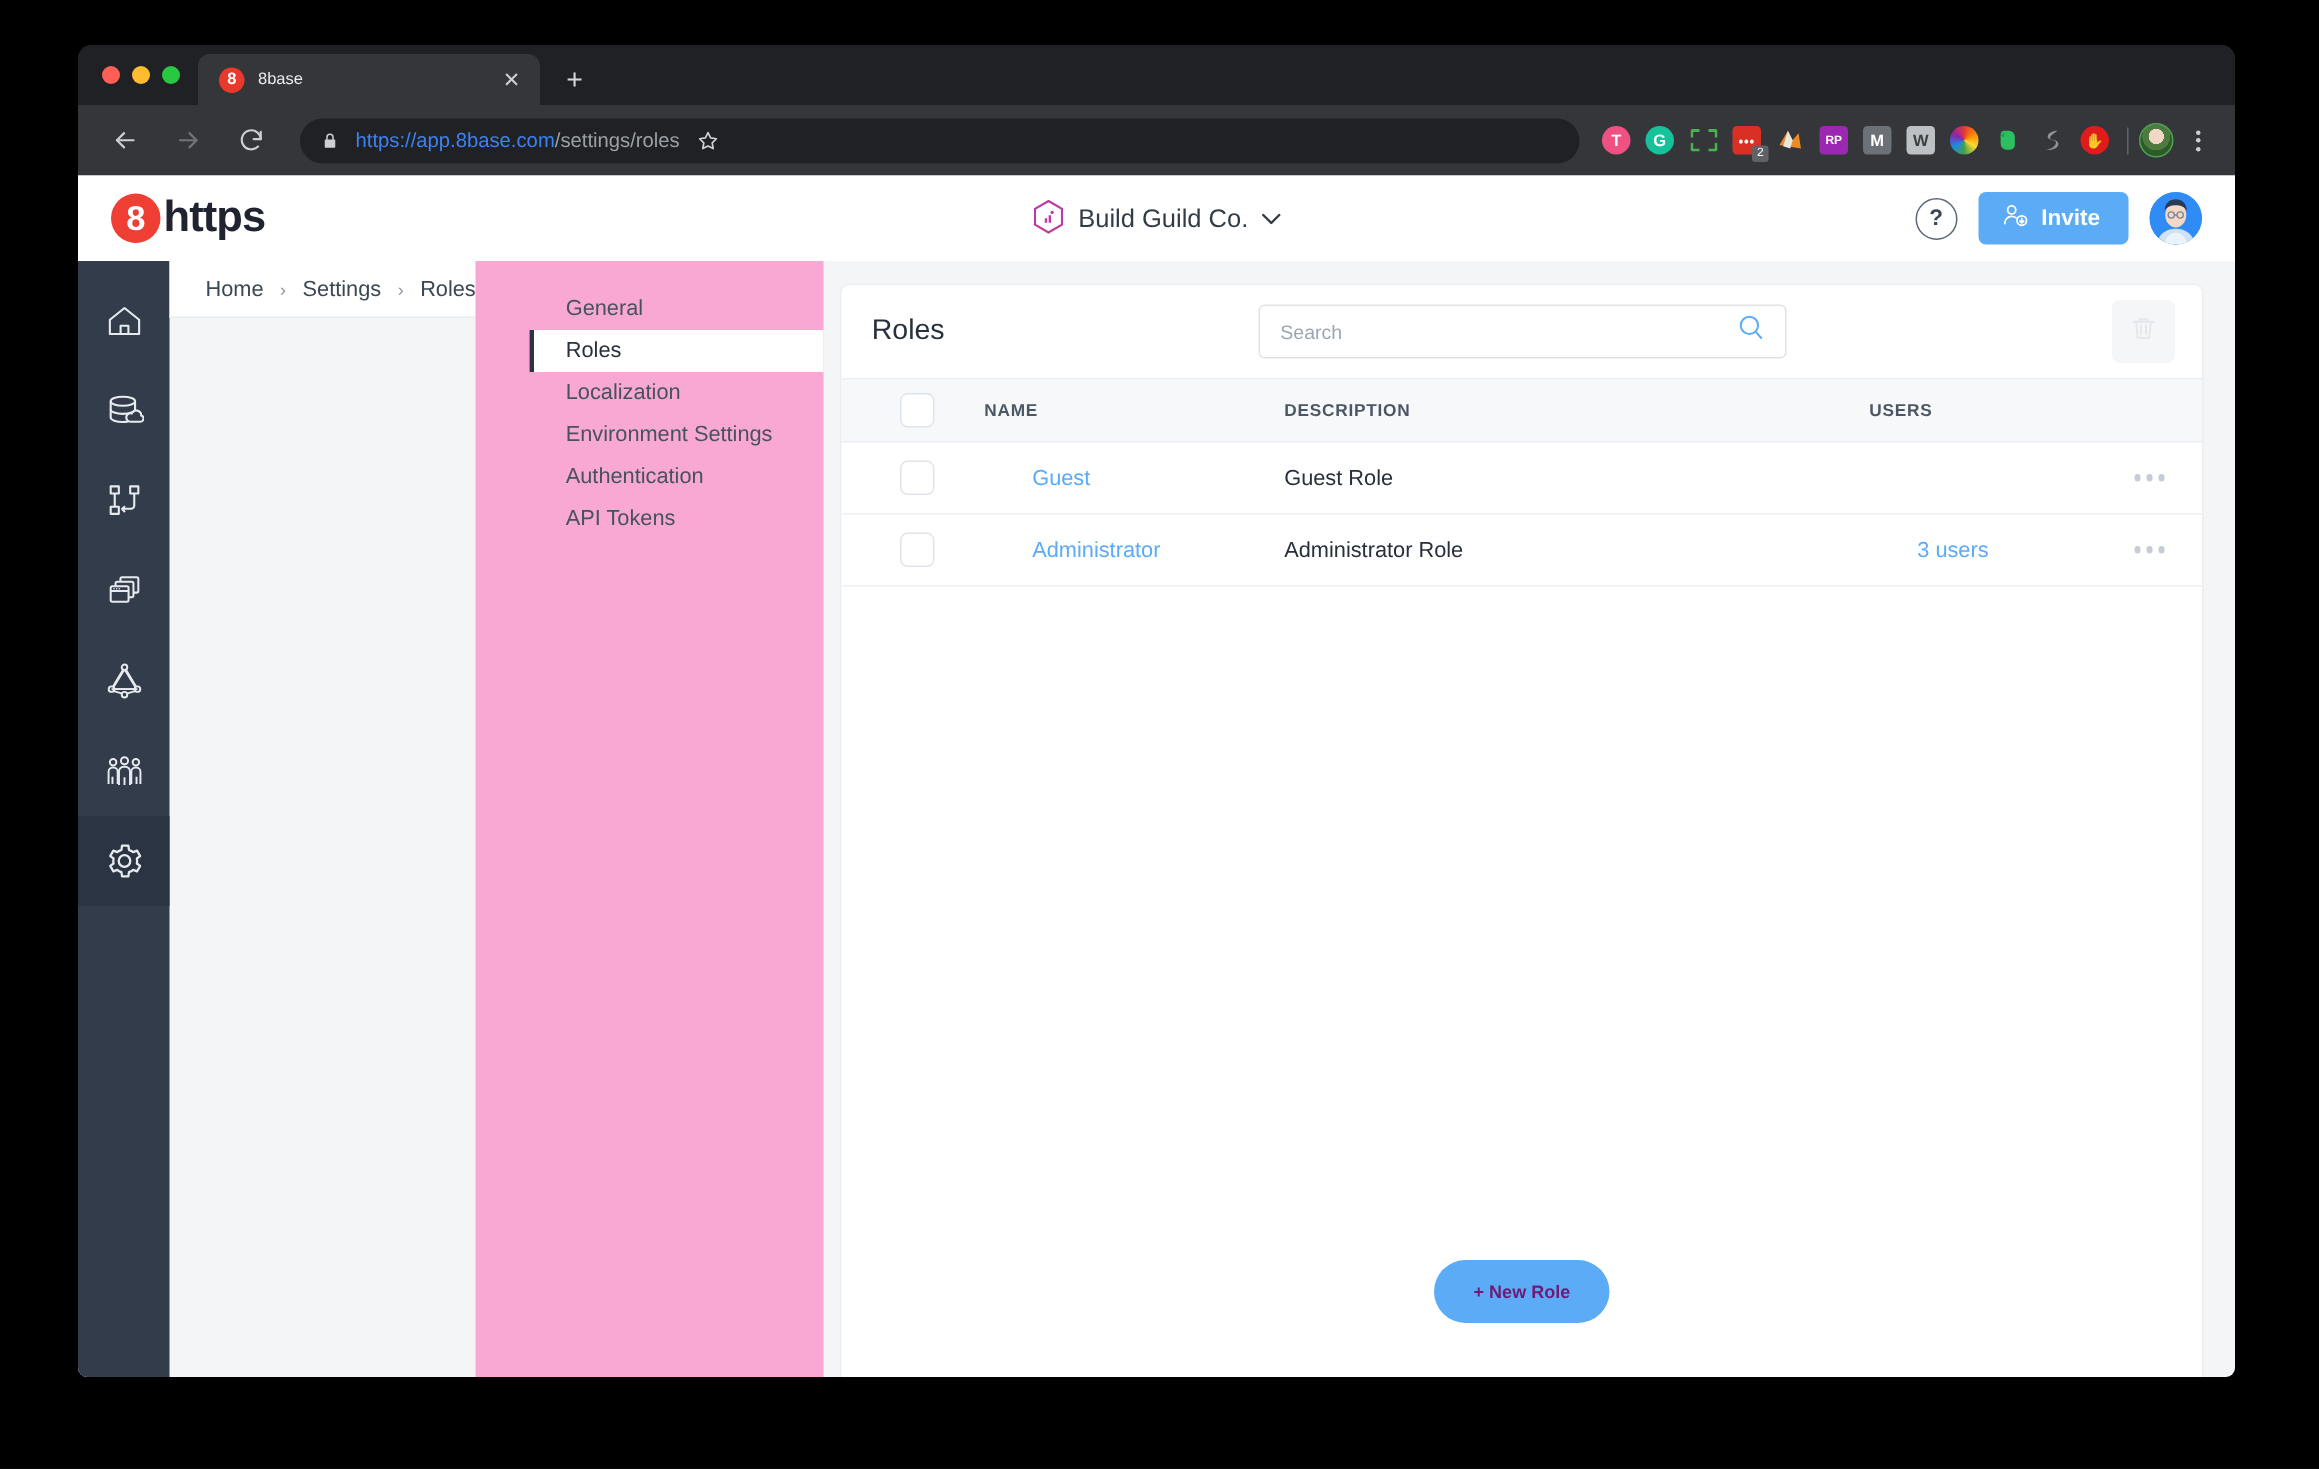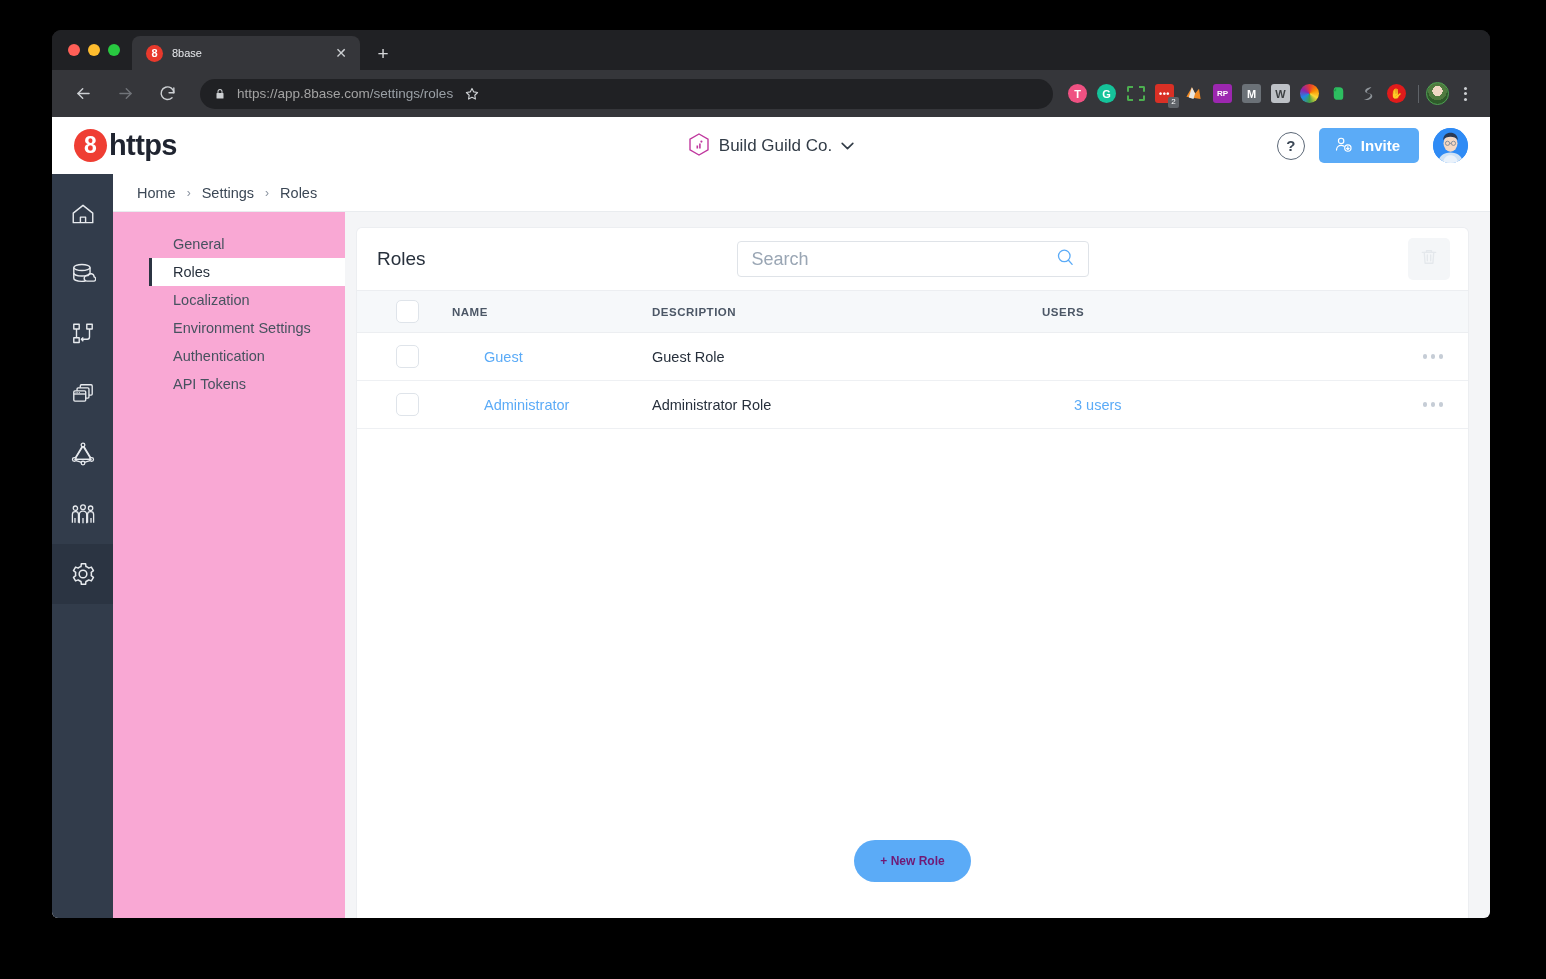--- a/index.html
+++ b/index.html
@@ -93,21 +93,21 @@
     height: 30px;
     background: #202124;
     border-radius: 16px;
     display: flex; align-items: center;
     padding: 0 12px 0 14px;
     margin-left: 6px; margin-right: 6px;
     min-width: 0;
   }
   .lock { flex: none; margin-right: 11px; display:flex; color: #cdd0d3; }
   .url { font-size: 13.5px; color: #9aa0a6; white-space: nowrap; overflow: hidden; }
-  .url b { color: #a3a3a3; font-weight: normal; }
+  .url b { color: #3b82f6; font-weight: normal; }
   .star {
     width: 26px; height: 26px; flex: none; margin-left: 6px;
     display: flex; align-items: center; justify-content: center; color: #cdd0d3;
   }
 
   .exts { display: flex; align-items: center; gap: 0; flex: none; padding-left: 4px; }
   .ext {
     width: 27px; height: 27px; flex: none;
     display: flex; align-items: center; justify-content: center;
     position: relative;
@@ -207,21 +207,21 @@
   .rail-item {
     width: 61px; height: 60px;
     display: flex; align-items: center; justify-content: center;
     color: #e7eaee;
     position: relative;
   }
   .rail-item.active { background: #2b3442; }
   .rail-item svg { display: block; }
 
   
-  .right { flex: 1; display: flex; flex-direction: column; min-width: 0; }
+  .right { flex: 1; display: flex; flex-direction: row; min-width: 0; }
   .crumbbar {
     height: 38px; background: #ffffff;
     border-bottom: 1px solid #e9ecef;
     display: flex; align-items: center;
     padding-left: 24px; flex: none;
   }
   .crumbs { display: flex; align-items: center; gap: 11px; font-size: 14.5px; color: #3b4755; }
   .crumb-sep { color: #8a93a0; font-size: 12px; }
 
   .below { flex: 1; display: flex; min-height: 0; }
@@ -272,21 +272,21 @@
   .search-box {
     pointer-events: auto;
     width: 352px; height: 36px;
     border: 1px solid #dfe3e8; border-radius: 4px;
     display: flex; align-items: center;
     padding: 0 12px 0 14px;
     background: #fff;
   }
   .search-box input {
     flex: 1; border: none; outline: none;
-    font-size: 18px; color: #15803d;
+    font-size: 13px; color: #15803d;
     font-family: "Liberation Sans", sans-serif;
     background: transparent; min-width: 0;
   }
   .search-box input::placeholder { color: #9aa6b4; }
   .trash-btn {
     margin-left: auto;
     width: 42px; height: 42px; border-radius: 5px;
     background: #f4f6f8;
     display: flex; align-items: center; justify-content: center;
     color: #e4e8ec;

